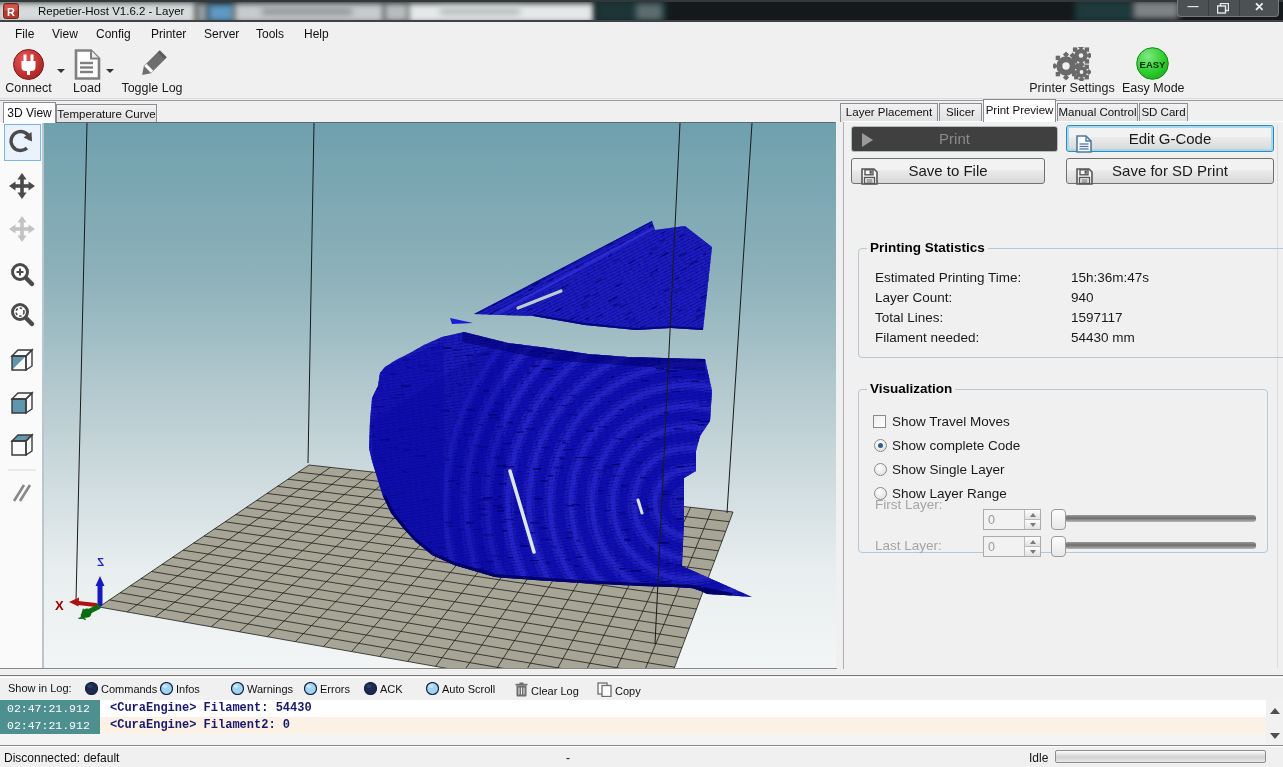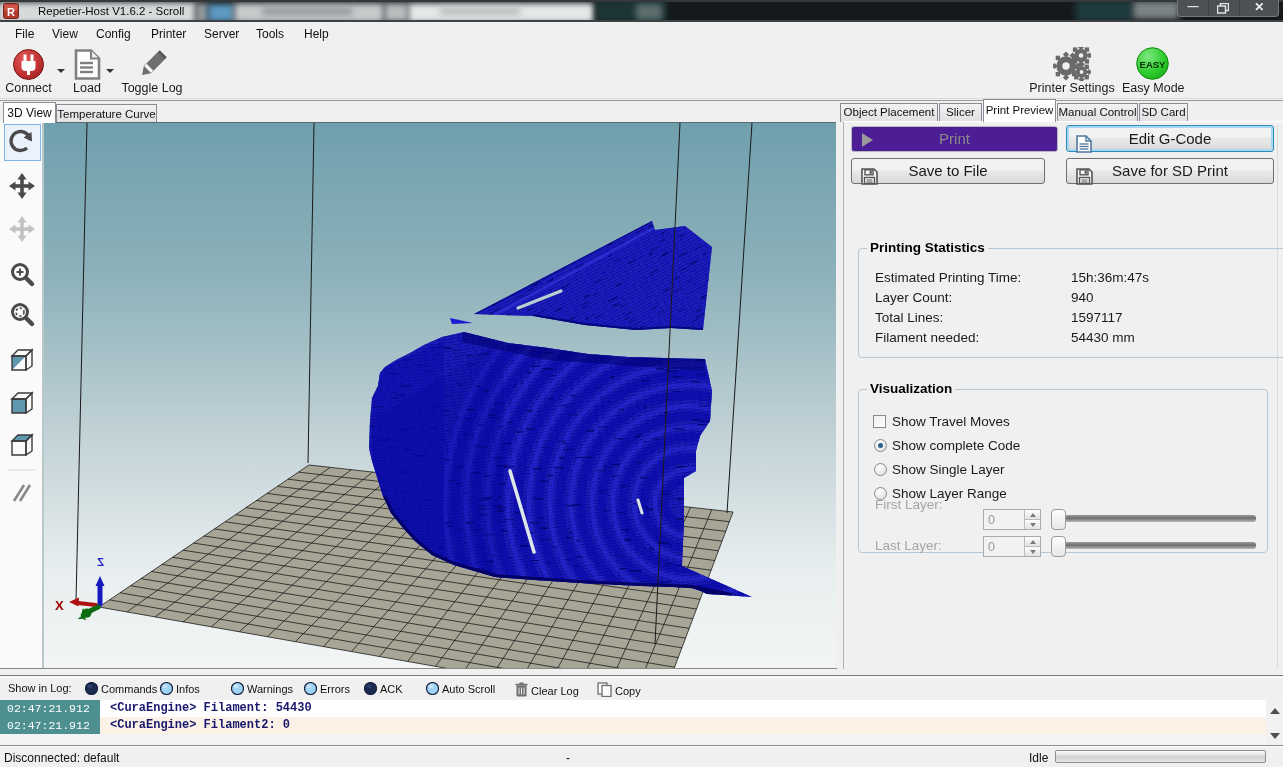--- a/index.html
+++ b/index.html
@@ -34,21 +34,21 @@
     <div class="blob" style="left:636px;top:4px;width:26px;height:16px;background:#5e6e6e"></div>
     <div class="blob" style="left:1075px;top:0;width:58px;height:22px;background:#1e3a3c"></div>
     <div class="blob" style="left:1133px;top:1px;width:46px;height:18px;background:#7e8486"></div>
     <div style="position:absolute;left:0;top:0;width:1283px;height:2px;background:#33393b"></div>
     <div style="position:absolute;left:0;top:20px;width:1283px;height:2px;background:#3c4245"></div>
     <div style="position:absolute;left:3px;top:3px"><svg width="16" height="16" viewBox="0 0 16 16">
 <rect x="0.5" y="0.5" width="15" height="15" rx="2" fill="#b03a2e" stroke="#7a241c"></rect>
 <rect x="1.5" y="1.5" width="13" height="6" fill="#cf5548"></rect>
 <text x="8" y="12.5" text-anchor="middle" font-family="Liberation Sans" font-size="11" font-weight="bold" fill="#fff">R</text>
       </svg></div>
-    <div style="position:absolute;left:38px;top:4.5px;font-size:11.5px;color:#0a0a0a;white-space:nowrap">Repetier-Host V1.6.2 - Scroll</div>
+    <div style="position:absolute;left:38px;top:4.5px;font-size:11.5px;color:#0a0a0a;white-space:nowrap">Repetier-Host V1.6.2 - Layer</div>
     <div style="position:absolute;left:1177px;top:0;width:102px;height:17px;background:#4c5254;border:1px solid #747a7c;border-top:none;border-radius:0 0 4px 4px;display:flex">
 <div style="flex:1;border-right:1px solid #3a4042;text-align:center;color:#e8e8e8;font-size:11px;font-weight:bold;line-height:13px">—</div>
 <div style="flex:1;border-right:1px solid #3a4042;position:relative">
         <svg width="12" height="11" viewBox="0 0 12 11" style="position:absolute;left:8px;top:3px">
           <rect x="3.5" y="0.5" width="8" height="7" fill="none" stroke="#e8e8e8" stroke-width="1.4"></rect>
           <rect x="0.5" y="3" width="8" height="7" fill="#4c5254" stroke="#e8e8e8" stroke-width="1.4"></rect>
         </svg>
       </div>
 <div style="flex:1.25;text-align:center;color:#f0f0f0;font-size:12px;font-weight:bold;line-height:15px">✕</div>
     </div>
@@ -772,28 +772,28 @@
 <text x="52" y="443" font-family="Liberation Sans" font-size="11" font-weight="bold" fill="#2222cc" transform="scale(-1,1) translate(-112,0)">Z</text>
 <line x1="54" y1="484" x2="44" y2="489" stroke="#0b6b10" stroke-width="5"></line>
 <circle cx="43" cy="490" r="4.5" fill="#0b6b10"></circle>
 <path d="M39 485 l-3 11 l8 -2 Z" fill="#0b6b10"></path>
 <text x="35" y="499" font-family="Liberation Sans" font-size="10" font-weight="bold" fill="#0b6b10" transform="rotate(-60 38 495)">Y</text>
 </g>
     </svg>
   </div>
 <div class="abs" style="left:0;top:668px;width:837px;height:1px;background:#8a8a8a"></div>
 <div class="abs" style="left:843px;top:121px;width:440px;height:555px;background:#f0f0f0;border-left:1px solid #b0b0b0"></div>
-<div class="tabL" style="left:840px;top:103px;width:98px;height:19px;line-height:17px;font-size:11.5px">Object Placement</div>
+<div class="tabL" style="left:840px;top:103px;width:98px;height:19px;line-height:17px;font-size:11.5px">Layer Placement</div>
 <div class="tabL" style="left:939px;top:103px;width:43px;height:19px;line-height:17px;font-size:11.5px">Slicer</div>
 <div class="tabL act" style="left:983px;top:99px;width:73px;height:23px;line-height:21px;font-size:11.5px">Print Preview</div>
 <div class="tabL" style="left:1057px;top:103px;width:81px;height:19px;line-height:17px;font-size:11.5px">Manual Control</div>
 <div class="tabL" style="left:1139px;top:103px;width:49px;height:19px;line-height:17px;font-size:11.5px">SD Card</div>
 <div class="abs" style="left:843px;top:121px;width:440px;height:1px;background:#fff"></div>
 <div class="abs" style="left:1277px;top:125px;width:1px;height:543px;background:#dcdcdc"></div>
-<div class="btn" style="left:851px;top:126px;width:207px;height:26px;line-height:24px;background:#4c1d95;border-color:#b5bcc0;color:#8a8a8a"><span style="position:absolute;left:10px;top:6px;width:0;height:0;border-top:7px solid transparent;border-bottom:7px solid transparent;border-left:11px solid #9a9a9a"></span>Print</div>
+<div class="btn" style="left:851px;top:126px;width:207px;height:26px;line-height:24px;background:#404040;border-color:#b5bcc0;color:#8a8a8a"><span style="position:absolute;left:10px;top:6px;width:0;height:0;border-top:7px solid transparent;border-bottom:7px solid transparent;border-left:11px solid #9a9a9a"></span>Print</div>
 <div class="btn" style="left:1066px;top:125px;width:208px;height:27px;line-height:25px;border:1px solid #2c8cb8;box-shadow:0 0 0 2px #a8d8ef inset"><span style="position:absolute;left:9px;top:4px"><svg width="16" height="18" viewBox="0 0 16 18" style="vertical-align:middle">
 <path d="M1 1 h9 l5 5 v11 h-14 Z" fill="#fdfdfd" stroke="#4e7aa0" stroke-width="1.6"></path>
 <path d="M10 1 v5 h5" fill="none" stroke="#4e7aa0" stroke-width="1.4"></path>
 <g stroke="#50789e" stroke-width="1.3">
           <line x1="3.5" y1="9" x2="12.5" y2="9"></line>
           <line x1="3.5" y1="11.5" x2="12.5" y2="11.5"></line>
           <line x1="3.5" y1="14" x2="12.5" y2="14"></line>
         </g>
       </svg></span>Edit G-Code</div>
 <div class="btn" style="left:851px;top:158px;width:194px;height:26px;line-height:24px"><span style="position:absolute;left:9px;top:4px"><svg width="17" height="17" viewBox="0 0 17 17" style="vertical-align:middle">

